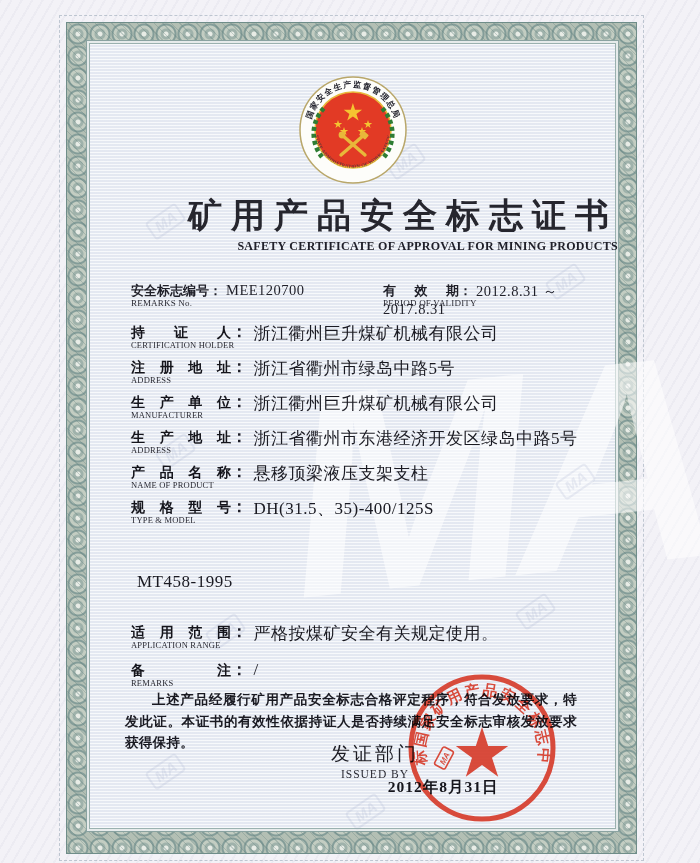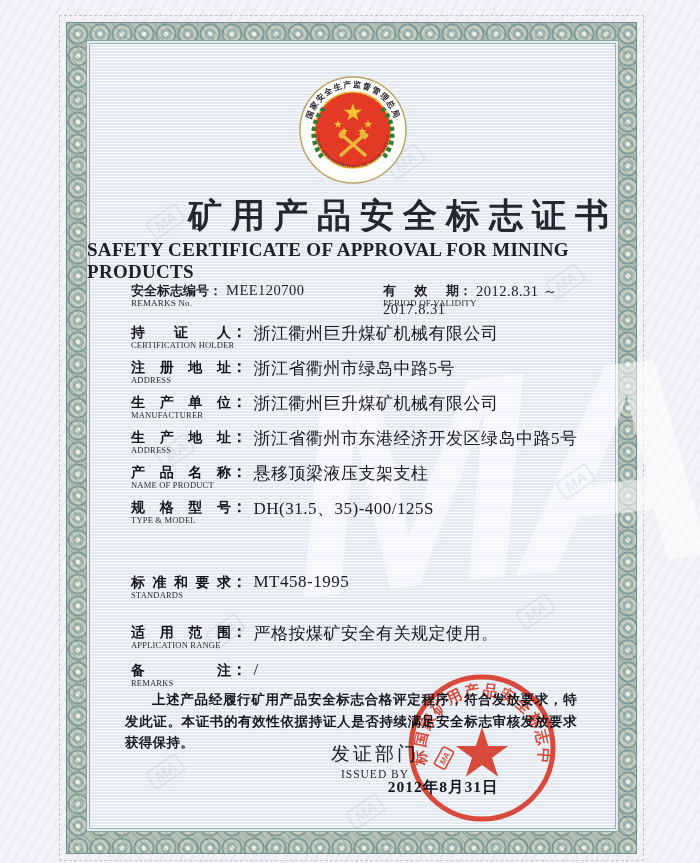--- a/index.html
+++ b/index.html
@@ -52,22 +52,22 @@
     font-family:"Liberation Sans","DejaVu Sans",sans-serif;
   }
   .content{position:absolute;inset:0;z-index:1;}
   .emblem{position:absolute;left:50%;top:34px;transform:translateX(-50%);}
   .title{
     position:absolute;top:152px;left:0;right:0;text-align:right;
     font-size:34px;font-weight:bold;letter-spacing:9px;text-indent:9px;
     color:#26262e;
   }
   .subtitle{
-    position:absolute;top:198px;left:0;right:0;text-align:left;
-    font-size:19px;font-weight:bold;letter-spacing:.3px;color:#20202a;
+    position:absolute;top:198px;left:0;right:0;text-align:right;
+    font-size:12px;font-weight:bold;letter-spacing:.3px;color:#20202a;
   }
   .row-approval{position:absolute;top:241px;left:44px;right:20px;font-size:0;}
   .lblwrap{position:relative;display:inline-block;vertical-align:top;}
   .sub{
     position:absolute;left:0;top:16px;white-space:nowrap;
     font-size:9px;font-weight:normal;letter-spacing:.2px;color:#2a2a33;
   }
   .small-label{font-size:13px;font-weight:bold;}
   .small-value{font-size:14.5px;letter-spacing:.5px;padding-left:4px;}
   .row-approval .colon{font-size:13px;font-weight:bold;}
@@ -185,21 +185,21 @@
         <div class="frow">
           <span class="lblwrap"><span class="jlabel flabel">生产地址</span><span class="fcolon">：</span><span class="sub fsub">ADDRESS</span></span><span class="fvalue">浙江省衢州市东港经济开发区绿岛中路5号</span>
         </div>
         <div class="frow">
           <span class="lblwrap"><span class="jlabel flabel">产品名称</span><span class="fcolon">：</span><span class="sub fsub">NAME OF PRODUCT</span></span><span class="fvalue">悬移顶梁液压支架支柱</span>
         </div>
         <div class="frow">
           <span class="lblwrap"><span class="jlabel flabel">规格型号</span><span class="fcolon">：</span><span class="sub fsub">TYPE &amp; MODEL</span></span><span class="fvalue">DH(31.5、35)-400/125S</span>
         </div>
         <div class="frow gap">
-          <span class="lblwrap"><span class="jlabel flabel">标准和要求</span><span class="fcolon">：</span><span class="sub fsub">STANDARDS</span></span><span class="fvalue">MT458-1995</span>
+          <span class="fvalue">MT458-1995</span>
         </div>
         <div class="frow" style="margin-top:15px">
           <span class="lblwrap"><span class="jlabel flabel">适用范围</span><span class="fcolon">：</span><span class="sub fsub">APPLICATION RANGE</span></span><span class="fvalue">严格按煤矿安全有关规定使用。</span>
         </div>
         <div class="frow" style="margin-top:3px">
           <span class="lblwrap"><span class="jlabel flabel">备注</span><span class="fcolon">：</span><span class="sub fsub">REMARKS</span></span><span class="fvalue">/</span>
         </div>
       </div>
 
       <div class="declaration">上述产品经履行矿用产品安全标志合格评定程序，符合发放要求，特发此证。本证书的有效性依据持证人是否持续满足安全标志审核发放要求获得保持。</div>

